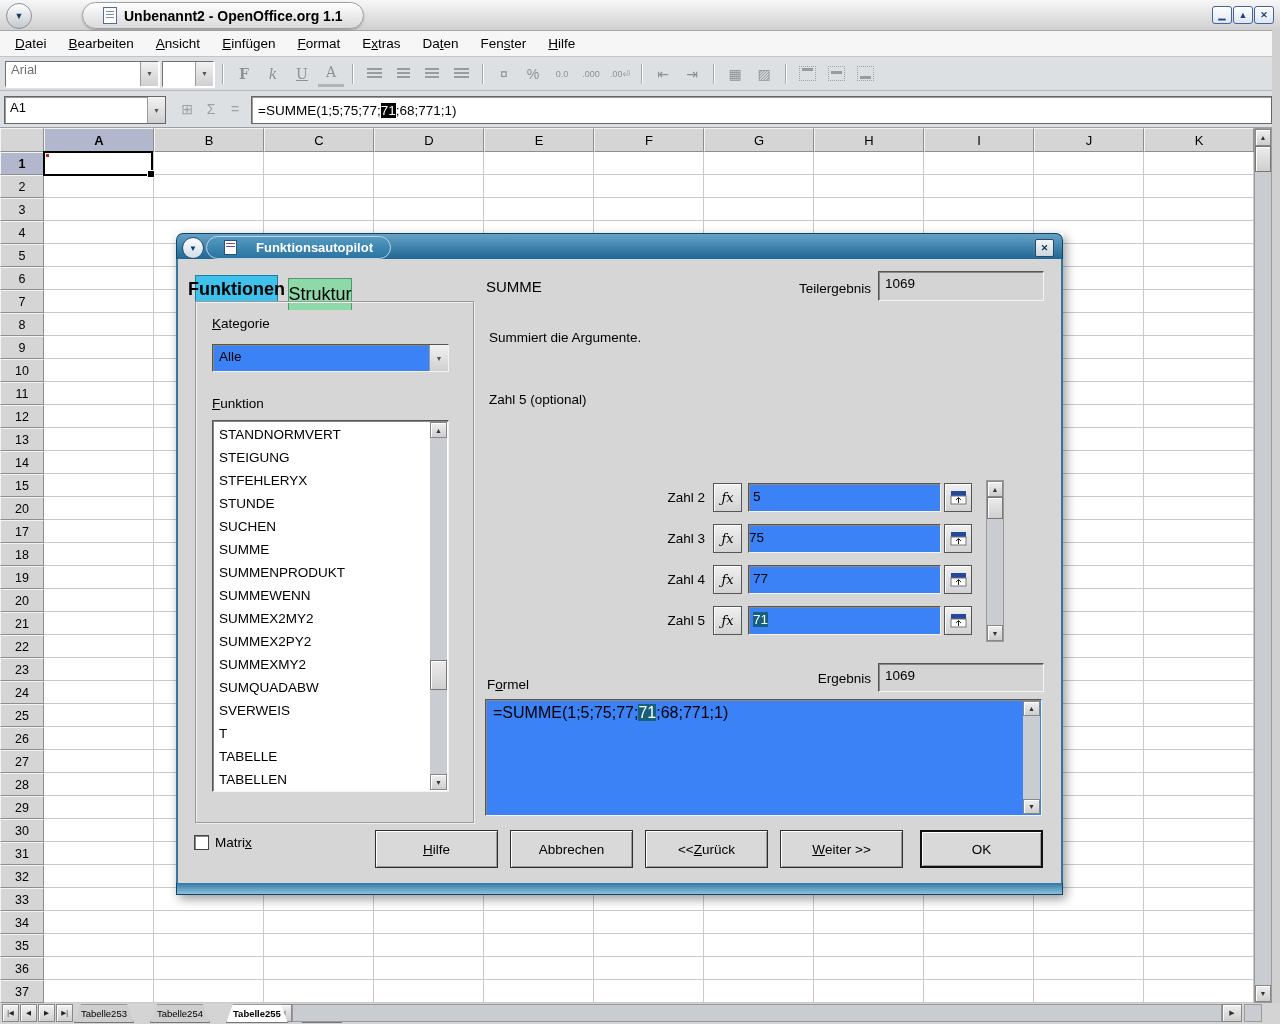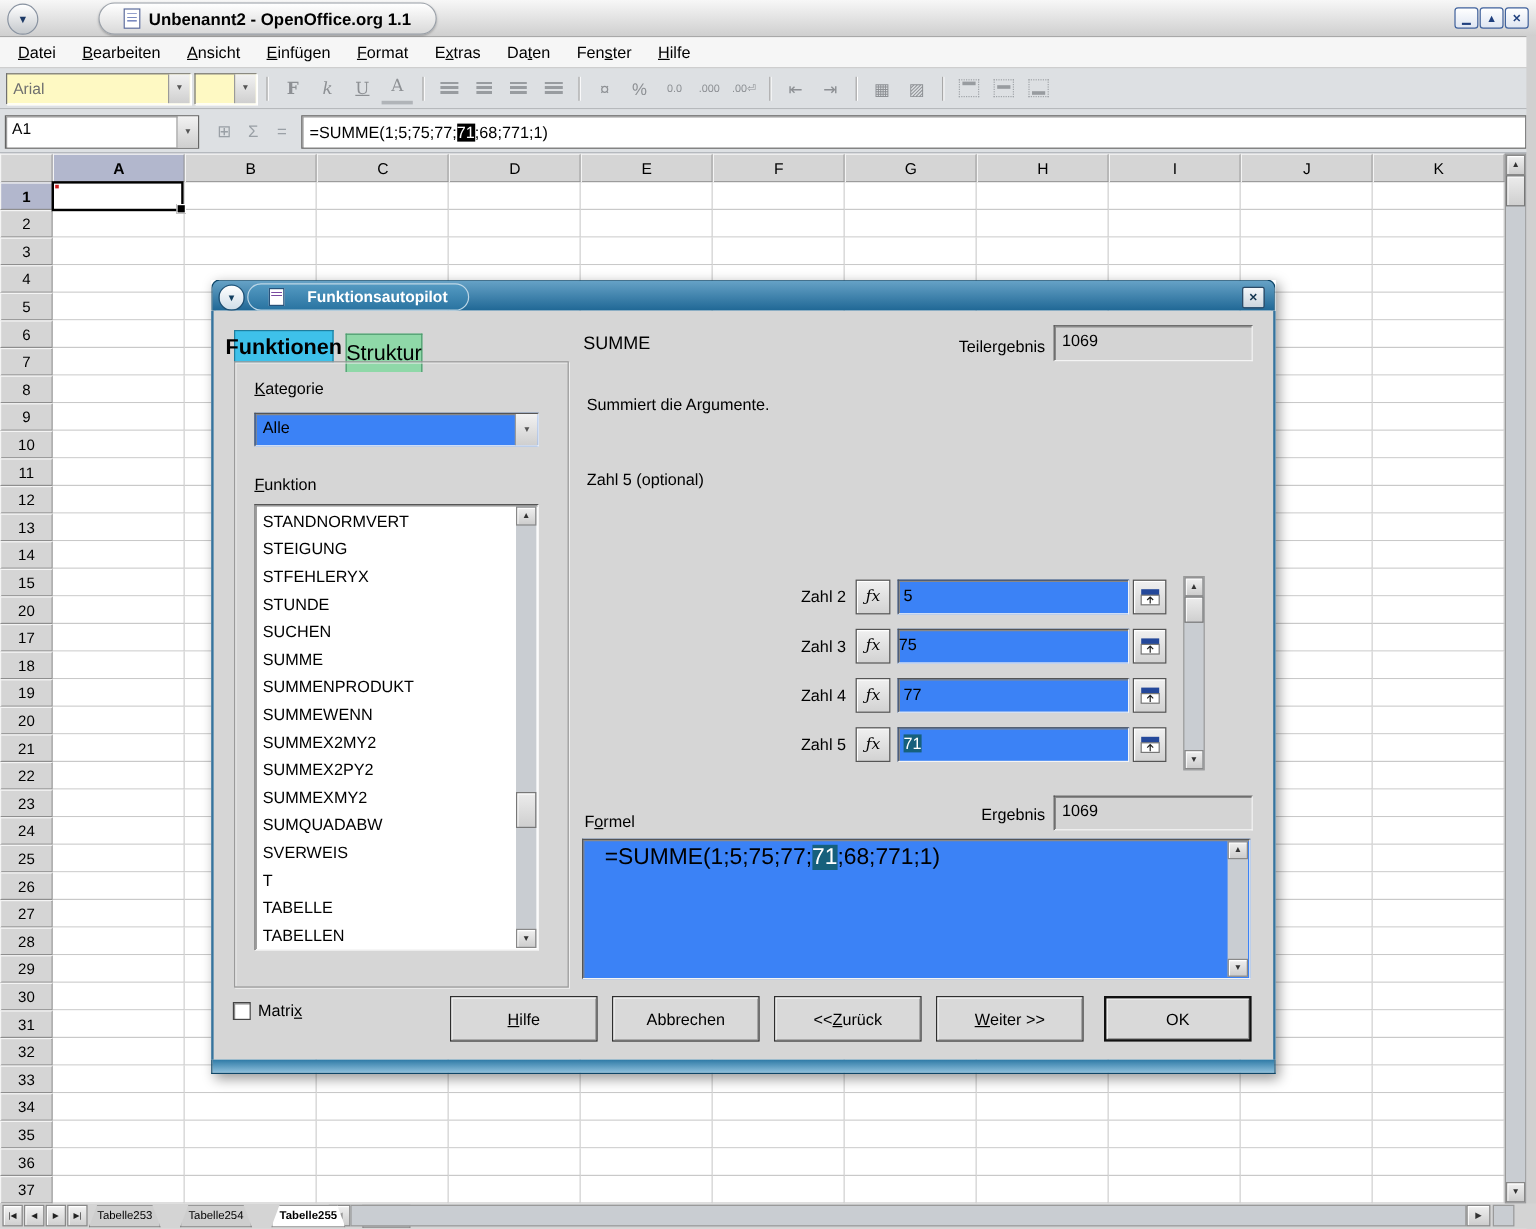--- a/index.html
+++ b/index.html
@@ -28,22 +28,22 @@
     display:flex;align-items:center;justify-content:center;font-weight:bold}
 
   
   .menubar{position:absolute;left:0;top:31px;width:1280px;height:25px;background:#f6f6f6;
     border-bottom:1px solid #c4c4c4;display:flex;align-items:center;padding-left:4px}
   .menu-item{padding:3px 11px;font-size:13.5px}
 
   
   .toolbar{position:absolute;left:0;top:57px;width:1280px;height:33px;background:#dde0e3;
     border-bottom:1px solid #b6b9bc;display:flex;align-items:center;gap:3px;padding-left:5px}
-  .combo{height:24px;background:#fef9c3;border:1px solid #707070;border-right-color:#fff;border-bottom-color:#fff;
-    box-shadow:1px 1px 0 #fff;display:flex;align-items:center}
+  .combo{height:24px;background:#ffffff;border:1px solid #707070;border-right-color:#fff;border-bottom-color:#fff;
+    box-shadow:1px 1px 0 #fff;display:flex;}
   .combo .val{flex:1;padding:0 5px;font-size:13px;color:#707070;overflow:hidden;white-space:nowrap}
   .drop-btn{width:17px;height:100%;background:linear-gradient(#f2f2f2,#cfcfcf);
     border-left:1px solid #9a9a9a;display:flex;align-items:center;justify-content:center;
     font-size:7px;color:#555}
   .tbtn{width:26px;height:24px;display:flex;align-items:center;justify-content:center;
     color:#8d9094;font-size:14px}
   .tbtn .sm{font-size:9px;letter-spacing:0}
   .tsep{width:1px;height:20px;background:#a8a8a8;margin:0 5px;box-shadow:1px 0 0 #fff}
   .tbtn[data-name="bold-button"]{font-family:"DejaVu Serif",serif;font-weight:bold}
   .tbtn[data-name="italic-button"]{font-family:"DejaVu Serif",serif;font-style:italic}
@@ -156,21 +156,21 @@
   .shrink-btn{position:absolute;left:768px;width:28px;height:29px;background:linear-gradient(#f0f0f0,#d2d2d2);
     border:1px solid #555;box-shadow:inset 1px 1px 0 #fff;box-sizing:border-box;
     display:flex;align-items:center;justify-content:center}
   .arg-input{position:absolute;left:572px;width:193px;height:29px}
   .dbtn{position:absolute;top:597px;width:123px;height:38px;background:#d9d9d9;
     border:1px solid #2e2e2e;box-shadow:inset 1px 1px 0 #fff,inset -1px -1px 0 #9a9a9a;
     display:flex;align-items:center;justify-content:center;font-size:13.5px;box-sizing:border-box}
   .dbtn.default{border:2px solid #111}
   .checkbox{width:13px;height:13px;background:#fff;border:1px solid #444;
     box-shadow:inset 1px 1px 0 #888;box-sizing:content-box}
-  .formulabox-text{position:absolute;left:18px;top:4px;right:22px;font-size:19px;white-space:pre-wrap}
+  .formulabox-text{position:absolute;left:7px;top:4px;right:22px;font-size:16px;white-space:pre-wrap}
 </style>
 </head>
 <body>
 
 <div class="titlebar" data-name="window-titlebar">
   <div class="app-circle" data-name="window-menu-button">
     <span data-name="window-menu-icon">▼</span>
   </div>
   <div class="title-pill" data-name="window-title-pill">
     <span class="doc-icon" data-name="document-icon"></span>

